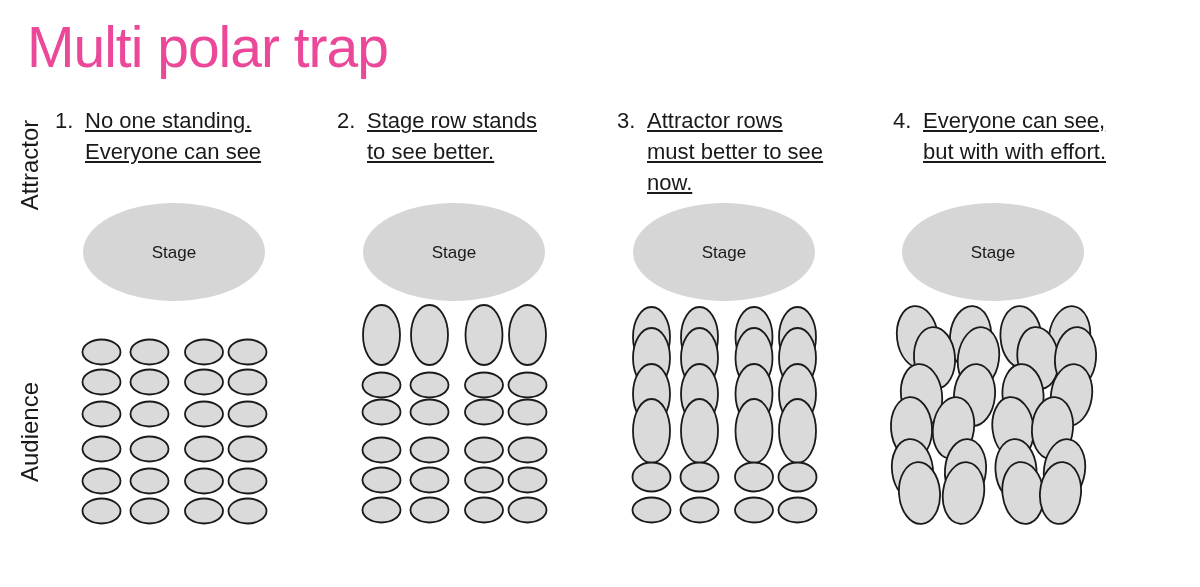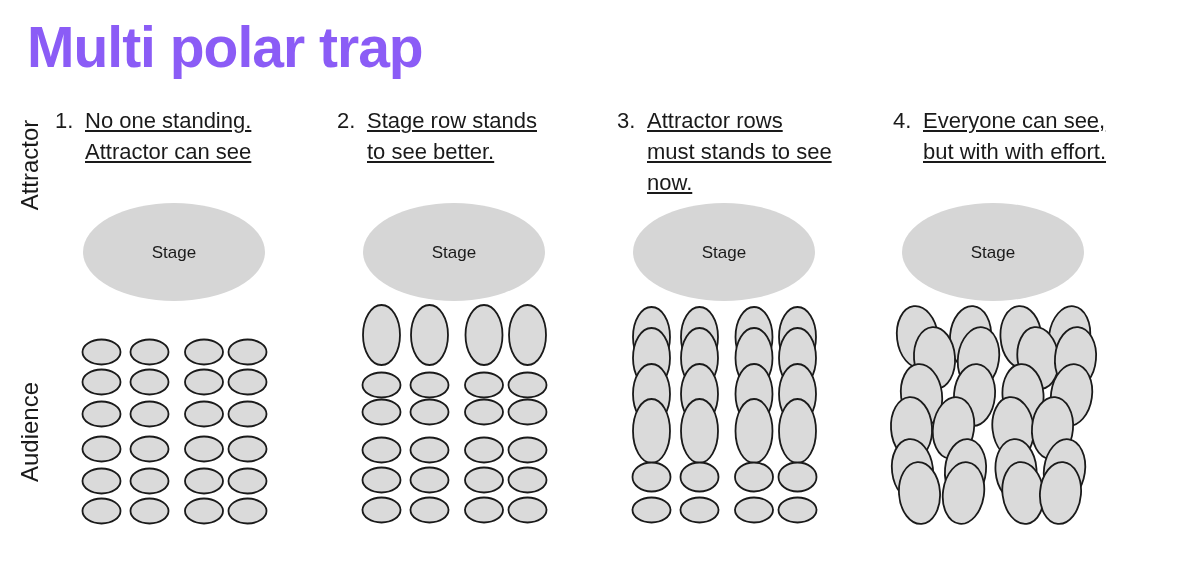--- a/index.html
+++ b/index.html
@@ -1,22 +1,22 @@
 <!DOCTYPE html>
 <html><head>
 <meta charset="utf-8">
 <style>
   html,body{margin:0;padding:0;background:#ffffff;}
   .canvas{
     position:relative;width:1200px;height:587px;background:#ffffff;overflow:hidden;
     font-family:"Liberation Sans","DejaVu Sans",sans-serif;color:#111111;
   }
   .title{
-    position:absolute;left:27px;top:14px;font-size:57px;font-weight:700;
-    letter-spacing:-1px;color:#8b5cf6;white-space:nowrap;
+    position:absolute;left:27px;top:14px;font-size:57px;font-weight:400;
+    letter-spacing:-1px;color:#ec4899;white-space:nowrap;
   }
   .vlabel{
     position:absolute;width:160px;height:40px;display:flex;align-items:center;justify-content:center;
     font-size:24px;color:#1a1a1a;transform:rotate(-90deg);white-space:nowrap;
   }
   .vlabel.attractor{left:-50px;top:145px;}
   .vlabel.audience{left:-50px;top:412px;}
   .caption{
     position:absolute;top:105px;display:flex;align-items:flex-start;
     font-size:22px;line-height:31px;color:#1a1a1a;
@@ -136,35 +136,35 @@
       <ellipse cx="919.5" cy="493" rx="20.5" ry="31" fill="#dadada" stroke="#1a1a1a" stroke-width="1.8" transform="rotate(-4 919.5 493)"></ellipse>
       <ellipse cx="963.5" cy="493" rx="20.5" ry="31" fill="#dadada" stroke="#1a1a1a" stroke-width="1.8" transform="rotate(8 963.5 493)"></ellipse>
       <ellipse cx="1023" cy="493" rx="20.5" ry="31" fill="#dadada" stroke="#1a1a1a" stroke-width="1.8" transform="rotate(-7 1023 493)"></ellipse>
       <ellipse cx="1060.5" cy="493" rx="20.5" ry="31" fill="#dadada" stroke="#1a1a1a" stroke-width="1.8" transform="rotate(5 1060.5 493)"></ellipse>
     </svg>
   <div id="captions">
       <div class="caption" style="left: 55px;">
         <span class="num">1.</span>
         <div class="lines">
           <div>No one standing.</div>
-          <div>Attractor can see</div>
+          <div>Everyone can see</div>
         </div>
       </div>
       <div class="caption" style="left: 337px;">
         <span class="num">2.</span>
         <div class="lines">
           <div>Stage row stands</div>
           <div>to see better.</div>
         </div>
       </div>
       <div class="caption" style="left: 617px;">
         <span class="num">3.</span>
         <div class="lines">
           <div>Attractor rows</div>
-          <div>must stands to see</div>
+          <div>must better to see</div>
           <div>now.</div>
         </div>
       </div>
       <div class="caption" style="left: 893px;">
         <span class="num">4.</span>
         <div class="lines">
           <div>Everyone can see,</div>
           <div>but with with effort.</div>
         </div>
       </div>

